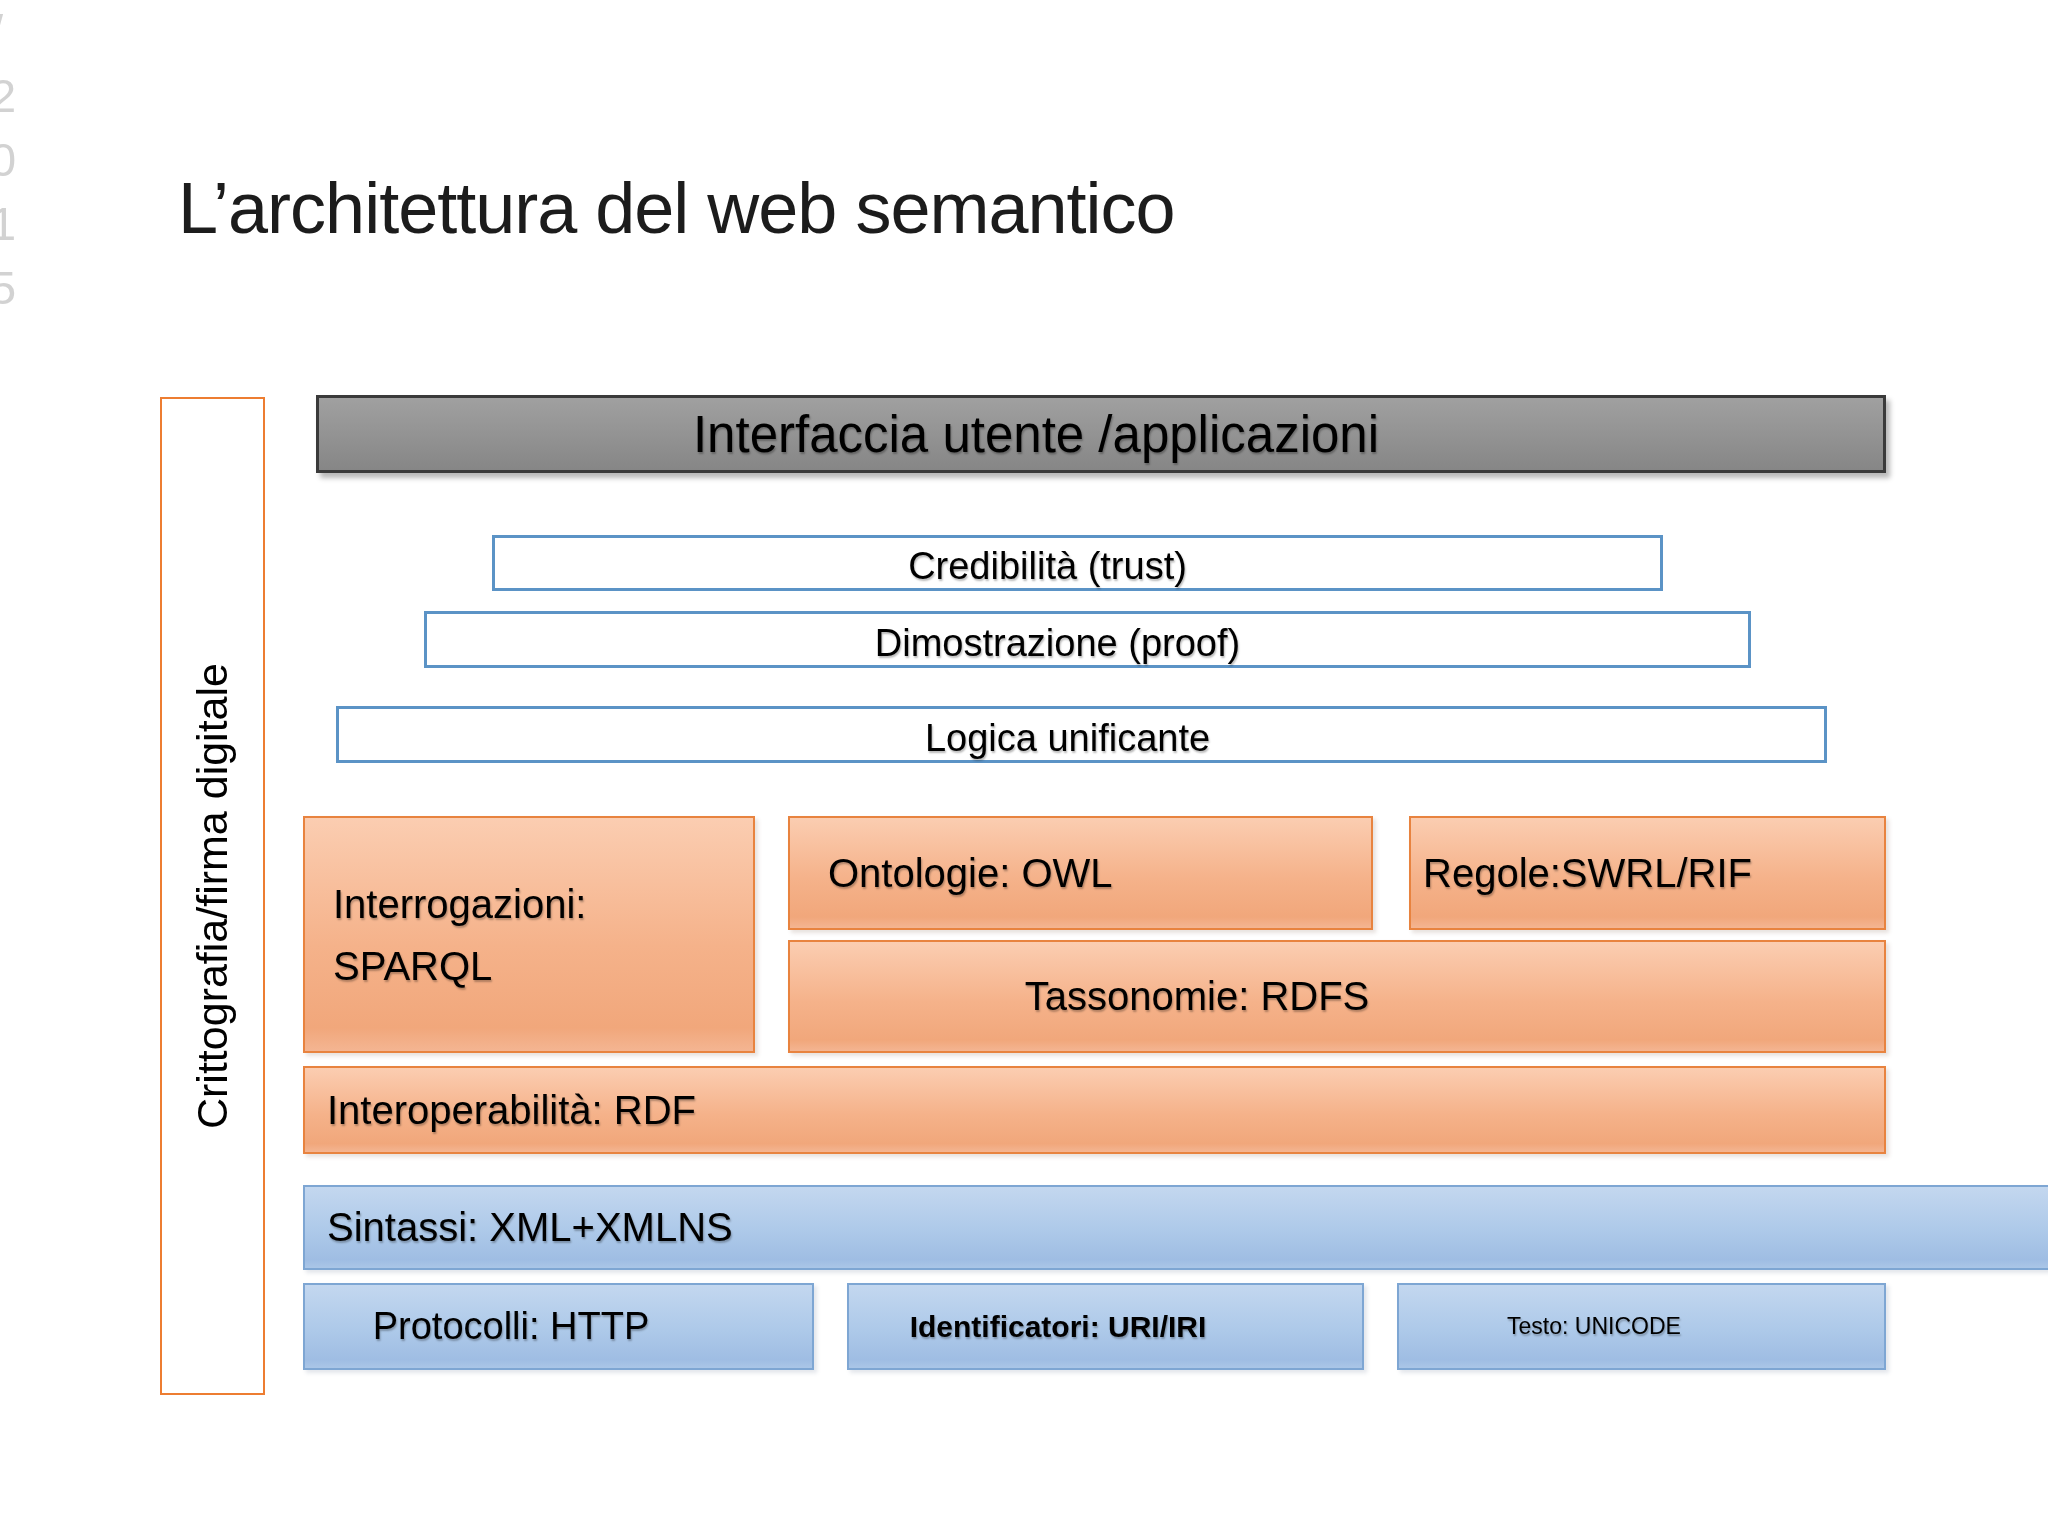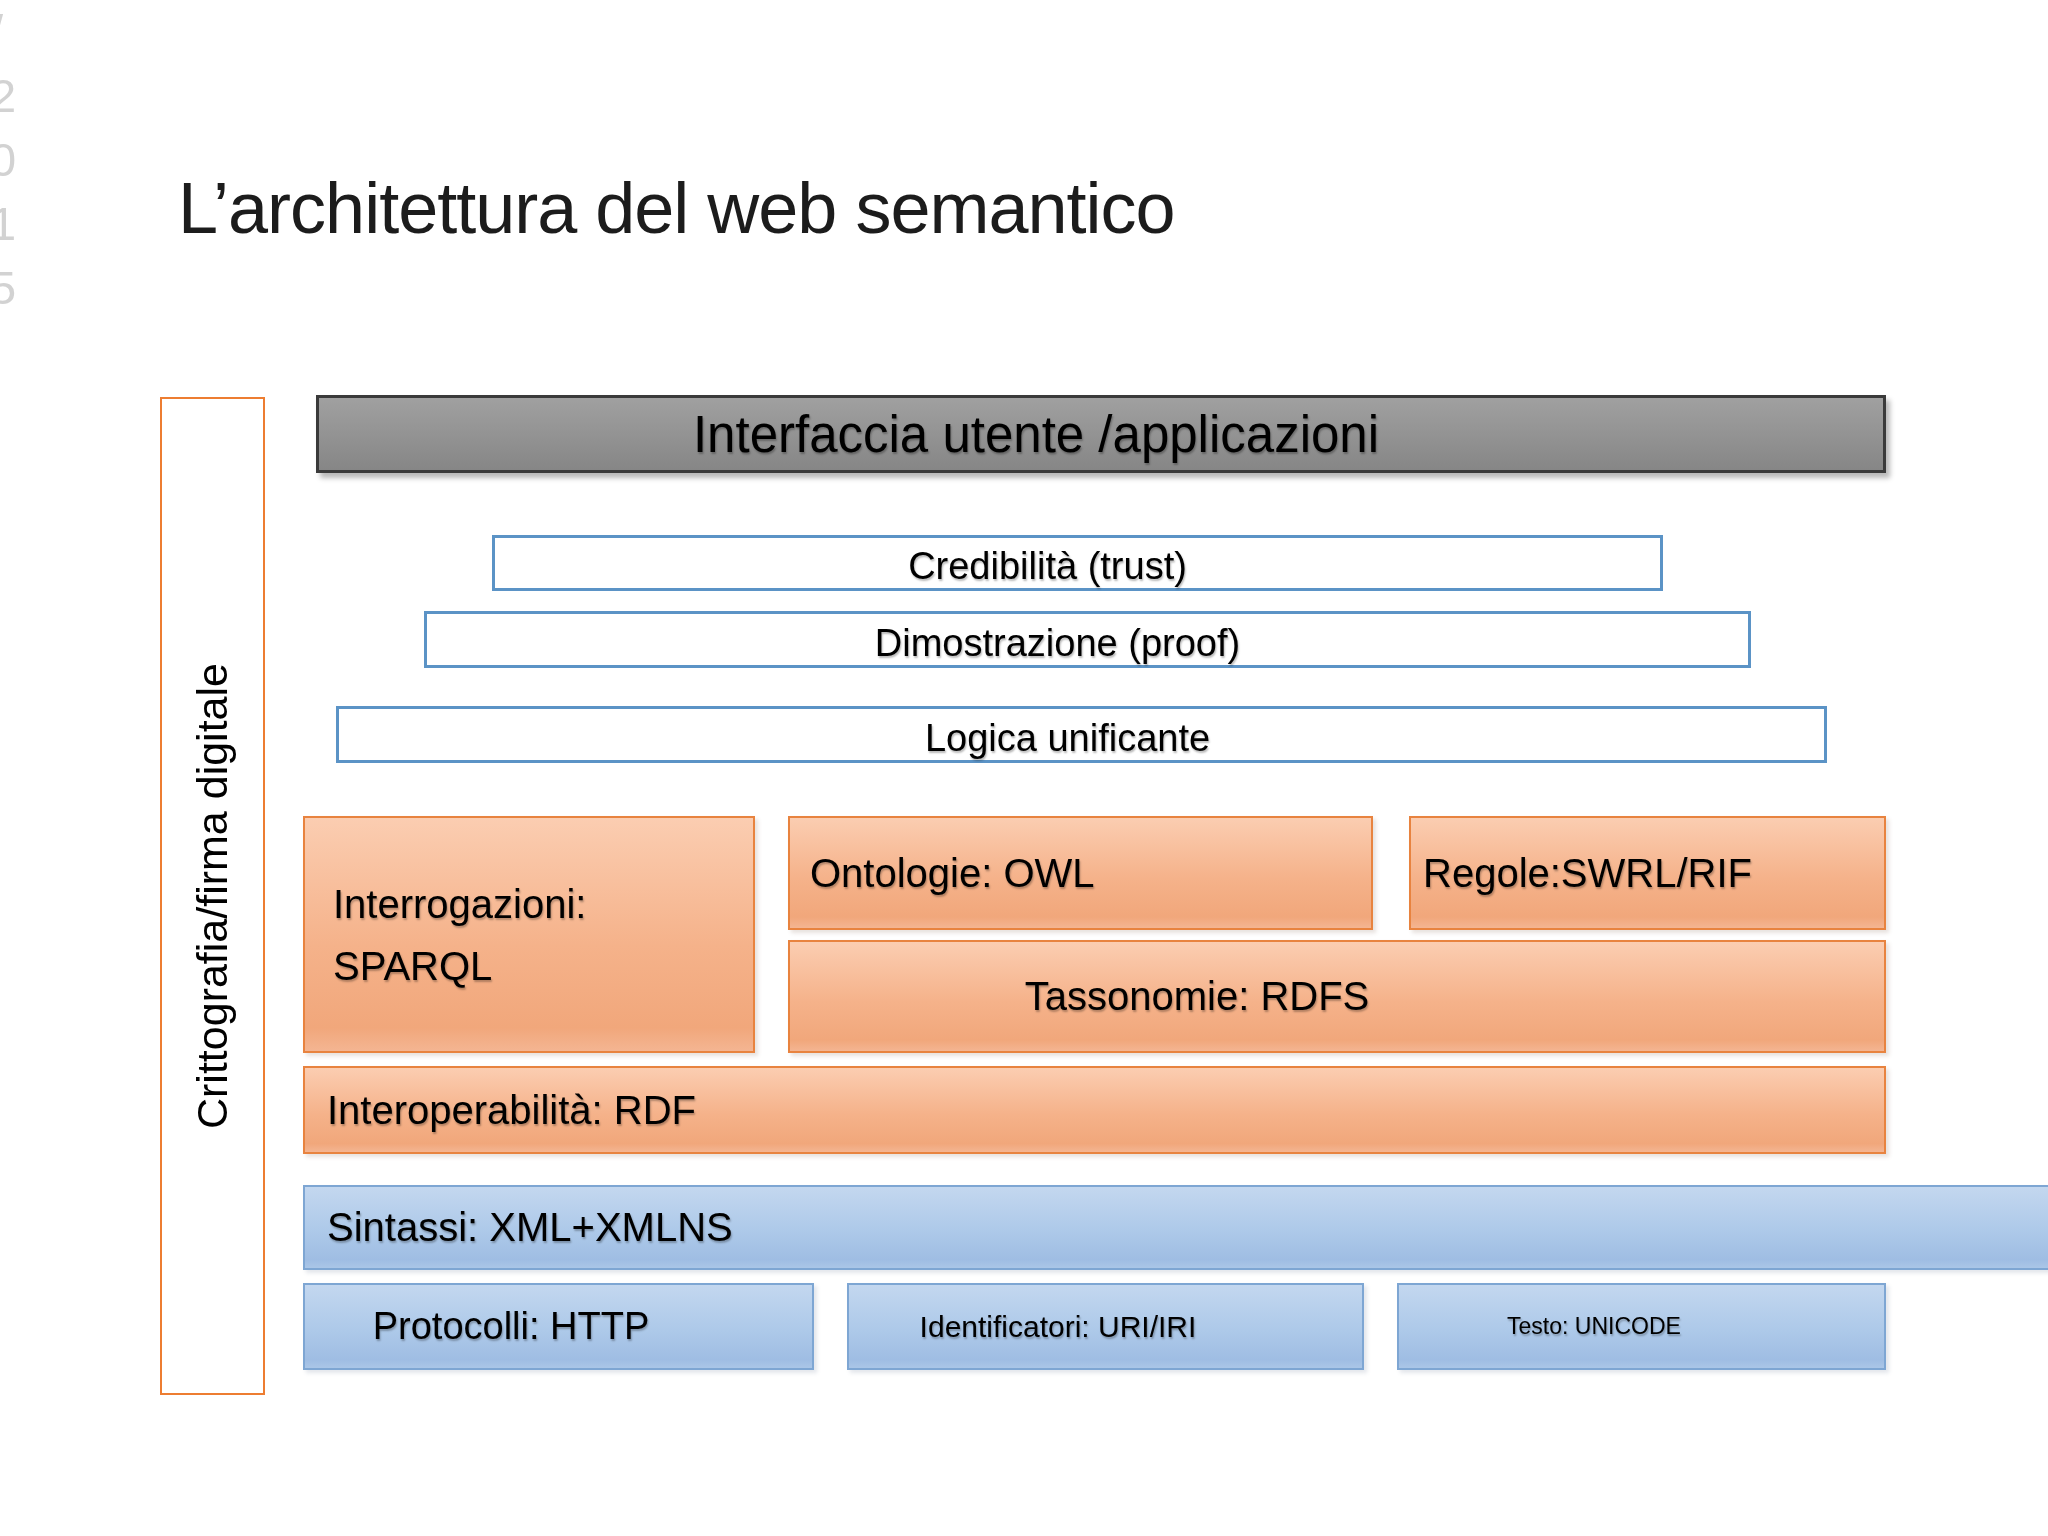--- a/index.html
+++ b/index.html
@@ -57,27 +57,27 @@
   #side   {left:160px;top:397px;width:105px;height:998px;background:#fff;border:2px solid #ed7d31;justify-content:center;text-shadow:none;}
   #side .vtext{
     writing-mode:vertical-rl;transform:rotate(180deg);
     font-size:43px;letter-spacing:0px;
   }
   #ui         {left:316px;top:395px;width:1570px;height:78px;font-size:51px;padding-right:130px;}
   #trust      {left:492px;top:535px;width:1171px;height:56px;font-size:38px;padding-right:60px;}
   #proof      {left:424px;top:611px;width:1327px;height:57px;font-size:38px;padding-right:60px;}
   #logic      {left:336px;top:706px;width:1491px;height:57px;font-size:38px;padding-right:28px;}
   #query      {left:303px;top:816px;width:452px;height:237px;padding:0 28px;line-height:1.55;}
-  #ontology   {left:788px;top:816px;width:585px;height:114px;padding-left:20px;}
+  #ontology   {left:788px;top:816px;width:585px;height:114px;padding-left:38px;}
   #rules      {left:1409px;top:816px;width:477px;height:114px;padding-left:12px;}
   #taxonomy   {left:788px;top:940px;width:1098px;height:113px;padding-right:280px;}
   #interop    {left:303px;top:1066px;width:1583px;height:88px;padding-left:22px;}
   #syntax     {left:303px;top:1185px;width:1765px;height:85px;padding-left:22px;}
   #protocols  {left:303px;top:1283px;width:511px;height:87px;font-size:38px;padding-right:95px;}
-  #identifiers{left:847px;top:1283px;width:517px;height:87px;font-size:30px;padding-right:95px;}
+  #identifiers{left:847px;top:1283px;width:517px;height:87px;font-size:30px;padding-right:95px;font-weight:bold;}
   #unicode    {left:1397px;top:1283px;width:489px;height:87px;font-size:23px;padding-right:95px;}
 </style>
 </head>
 <body>
 
 <div class="slide">
 
   <div class="margin-year">/
 2
 0

